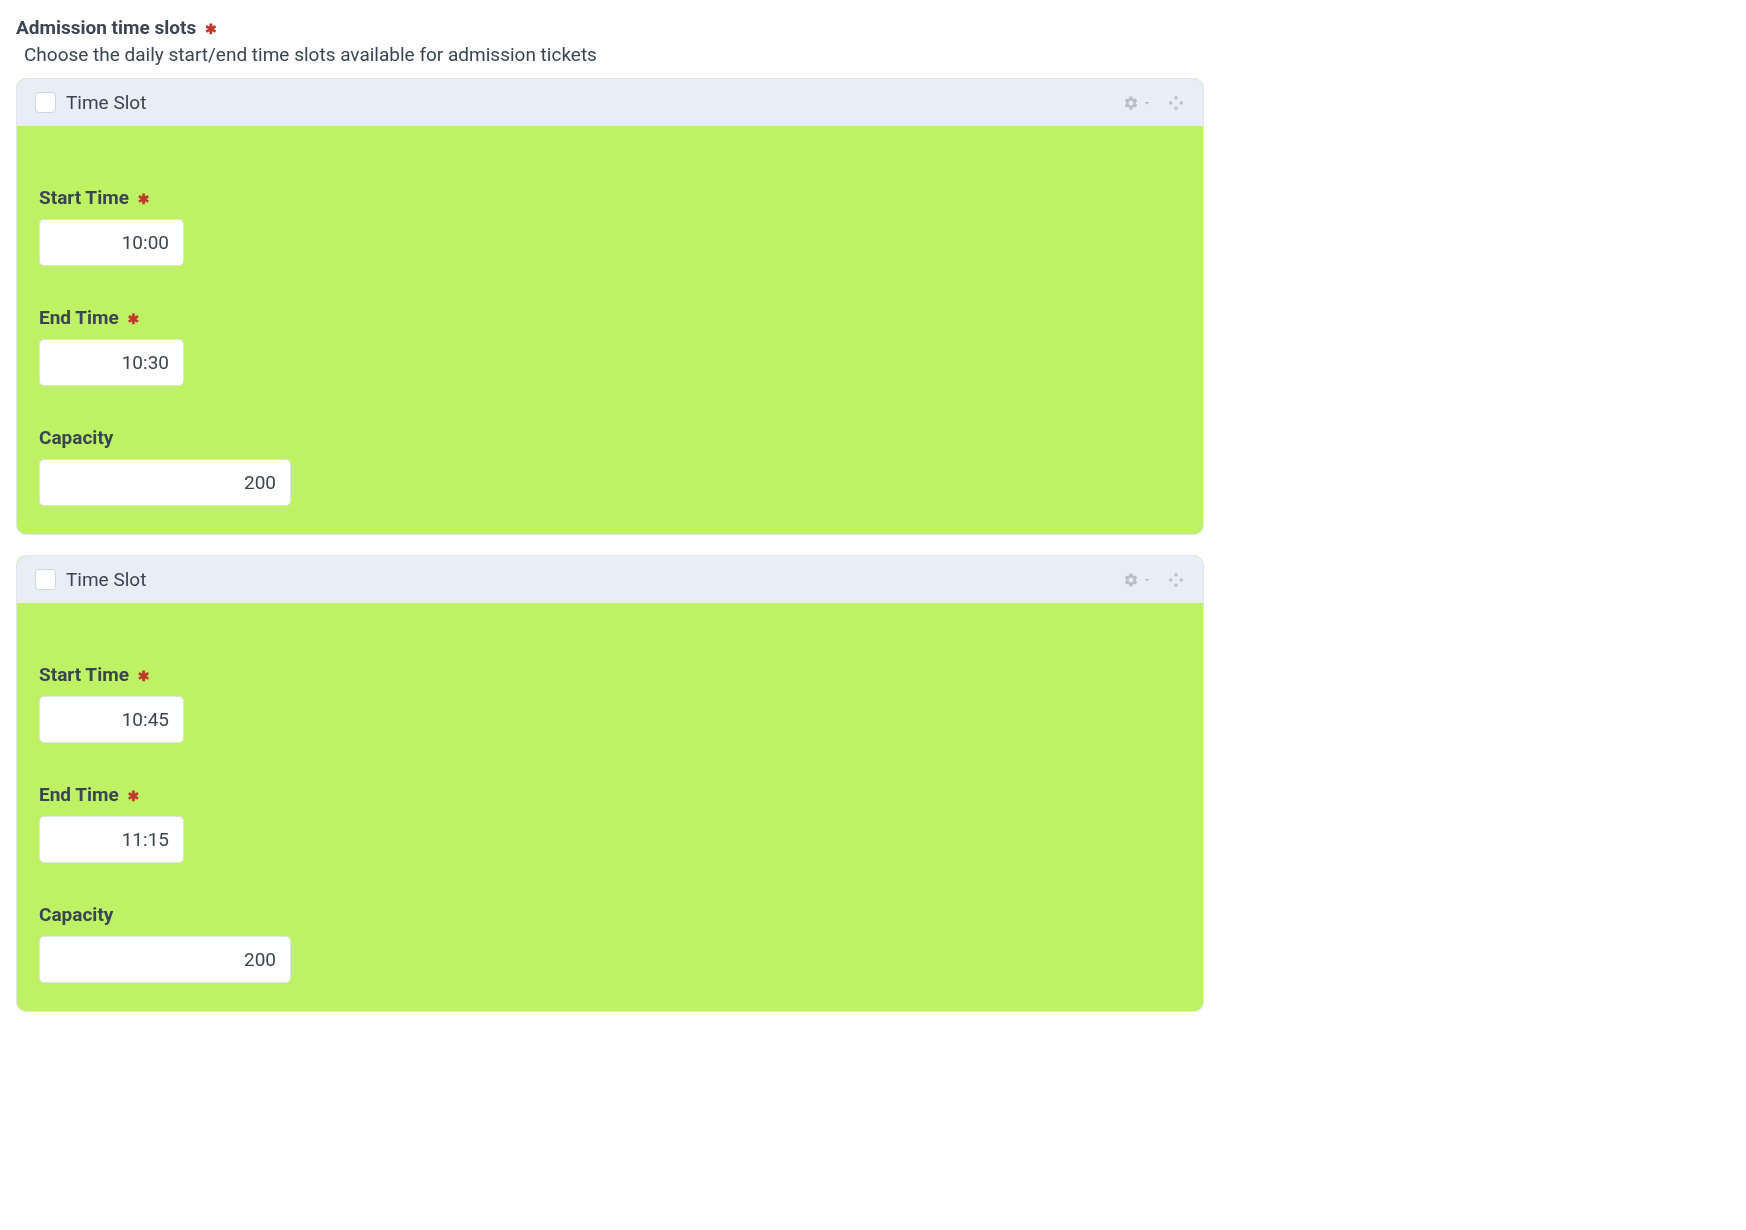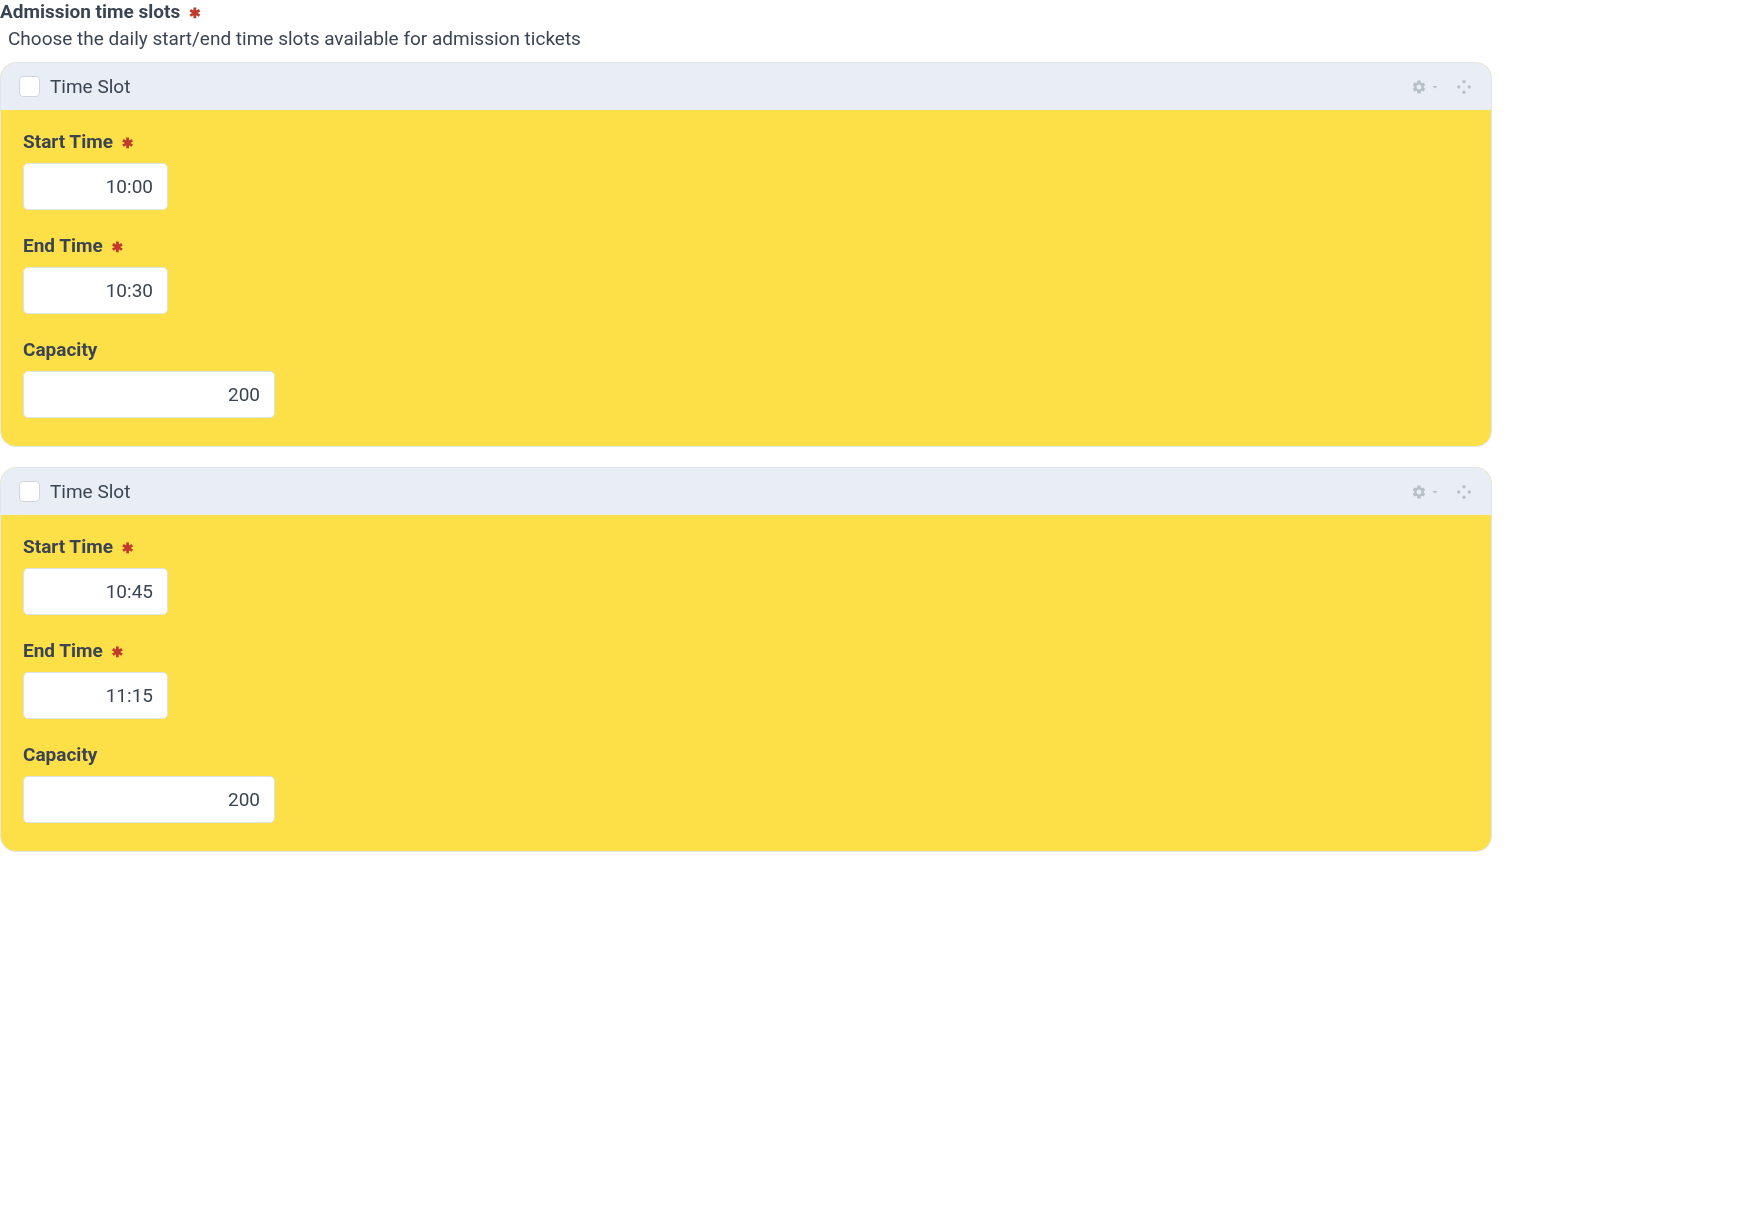--- a/index.html
+++ b/index.html
@@ -7,22 +7,22 @@
       margin: 0;
       padding: 0;
     }
     body {
       font-family: -apple-system, BlinkMacSystemFont, "Segoe UI", Roboto, "Helvetica Neue", Arial, sans-serif;
       background: #ffffff;
       padding: 0;
       color: #3a4453;
     }
     .container {
-      width: 1492px;
-      padding: 0;
+      width: 1220px;
+      padding: 16px;
     }
     .section-title {
       font-size: 19px;
       font-weight: 700;
       color: #3a4453;
       margin-bottom: 4px;
     }
     .section-description {
       font-size: 19px;
       font-weight: 400;
@@ -30,23 +30,23 @@
       margin-bottom: 12px;
       margin-left: 8px;
     }
     .required-asterisk {
       color: #c0392b;
       font-size: 14px;
       margin-left: 4px;
       vertical-align: middle;
     }
     .time-slot-card {
-      background: #fde047;
+      background: #bef264;
       border: 1px solid #e1e6ec;
-      border-radius: 16px;
+      border-radius: 10px;
       margin-bottom: 20px;
       overflow: hidden;
     }
     .card-header {
       background: #e9eef6;
       padding: 12px 18px;
       display: flex;
       align-items: center;
       justify-content: space-between;
     }
@@ -83,20 +83,21 @@
     }
     .icon-move {
       cursor: grab;
       color: #b7bfc9;
     }
     .card-body {
       padding: 20px 22px 28px 22px;
     }
     .field-group {
       margin-bottom: 24px;
+      margin-top: 40px;
     }
     .field-group:last-child {
       margin-bottom: 0;
     }
     .field-label {
       font-size: 19px;
       font-weight: 700;
       color: #3a4453;
       display: block;
       margin-bottom: 10px;

